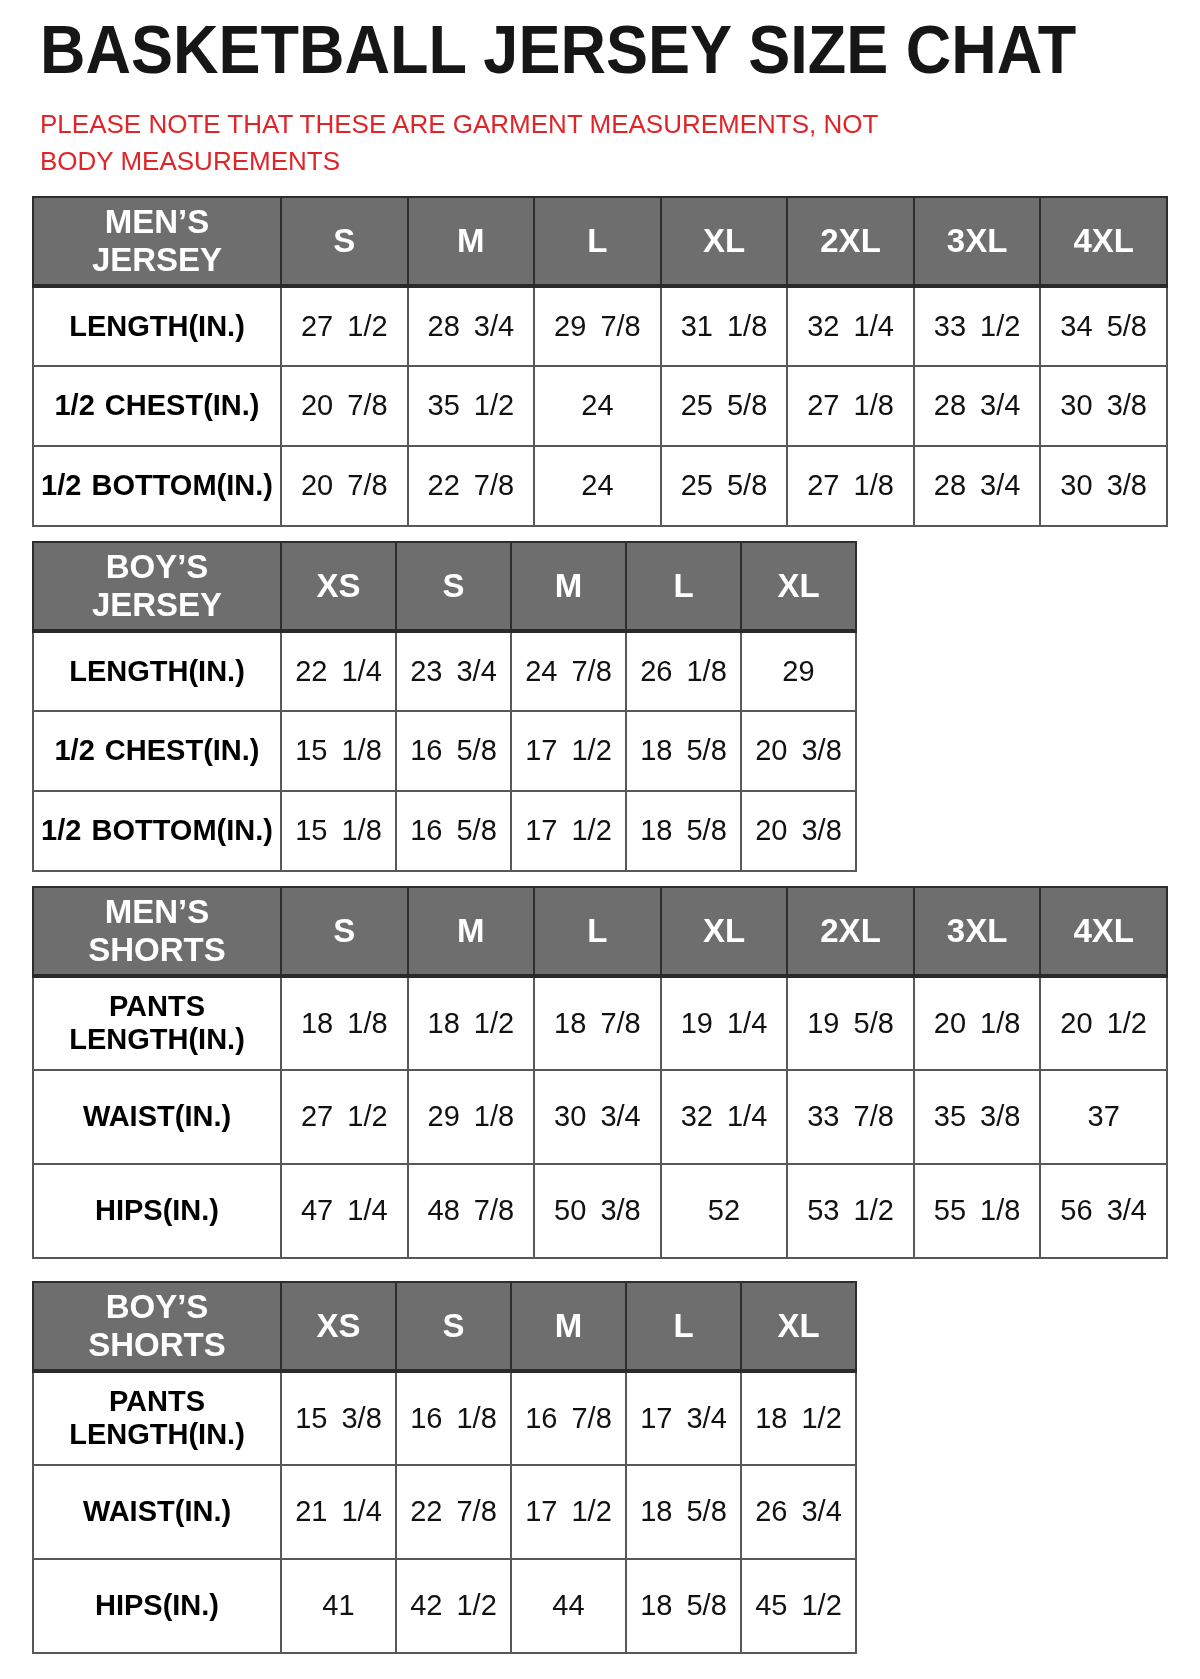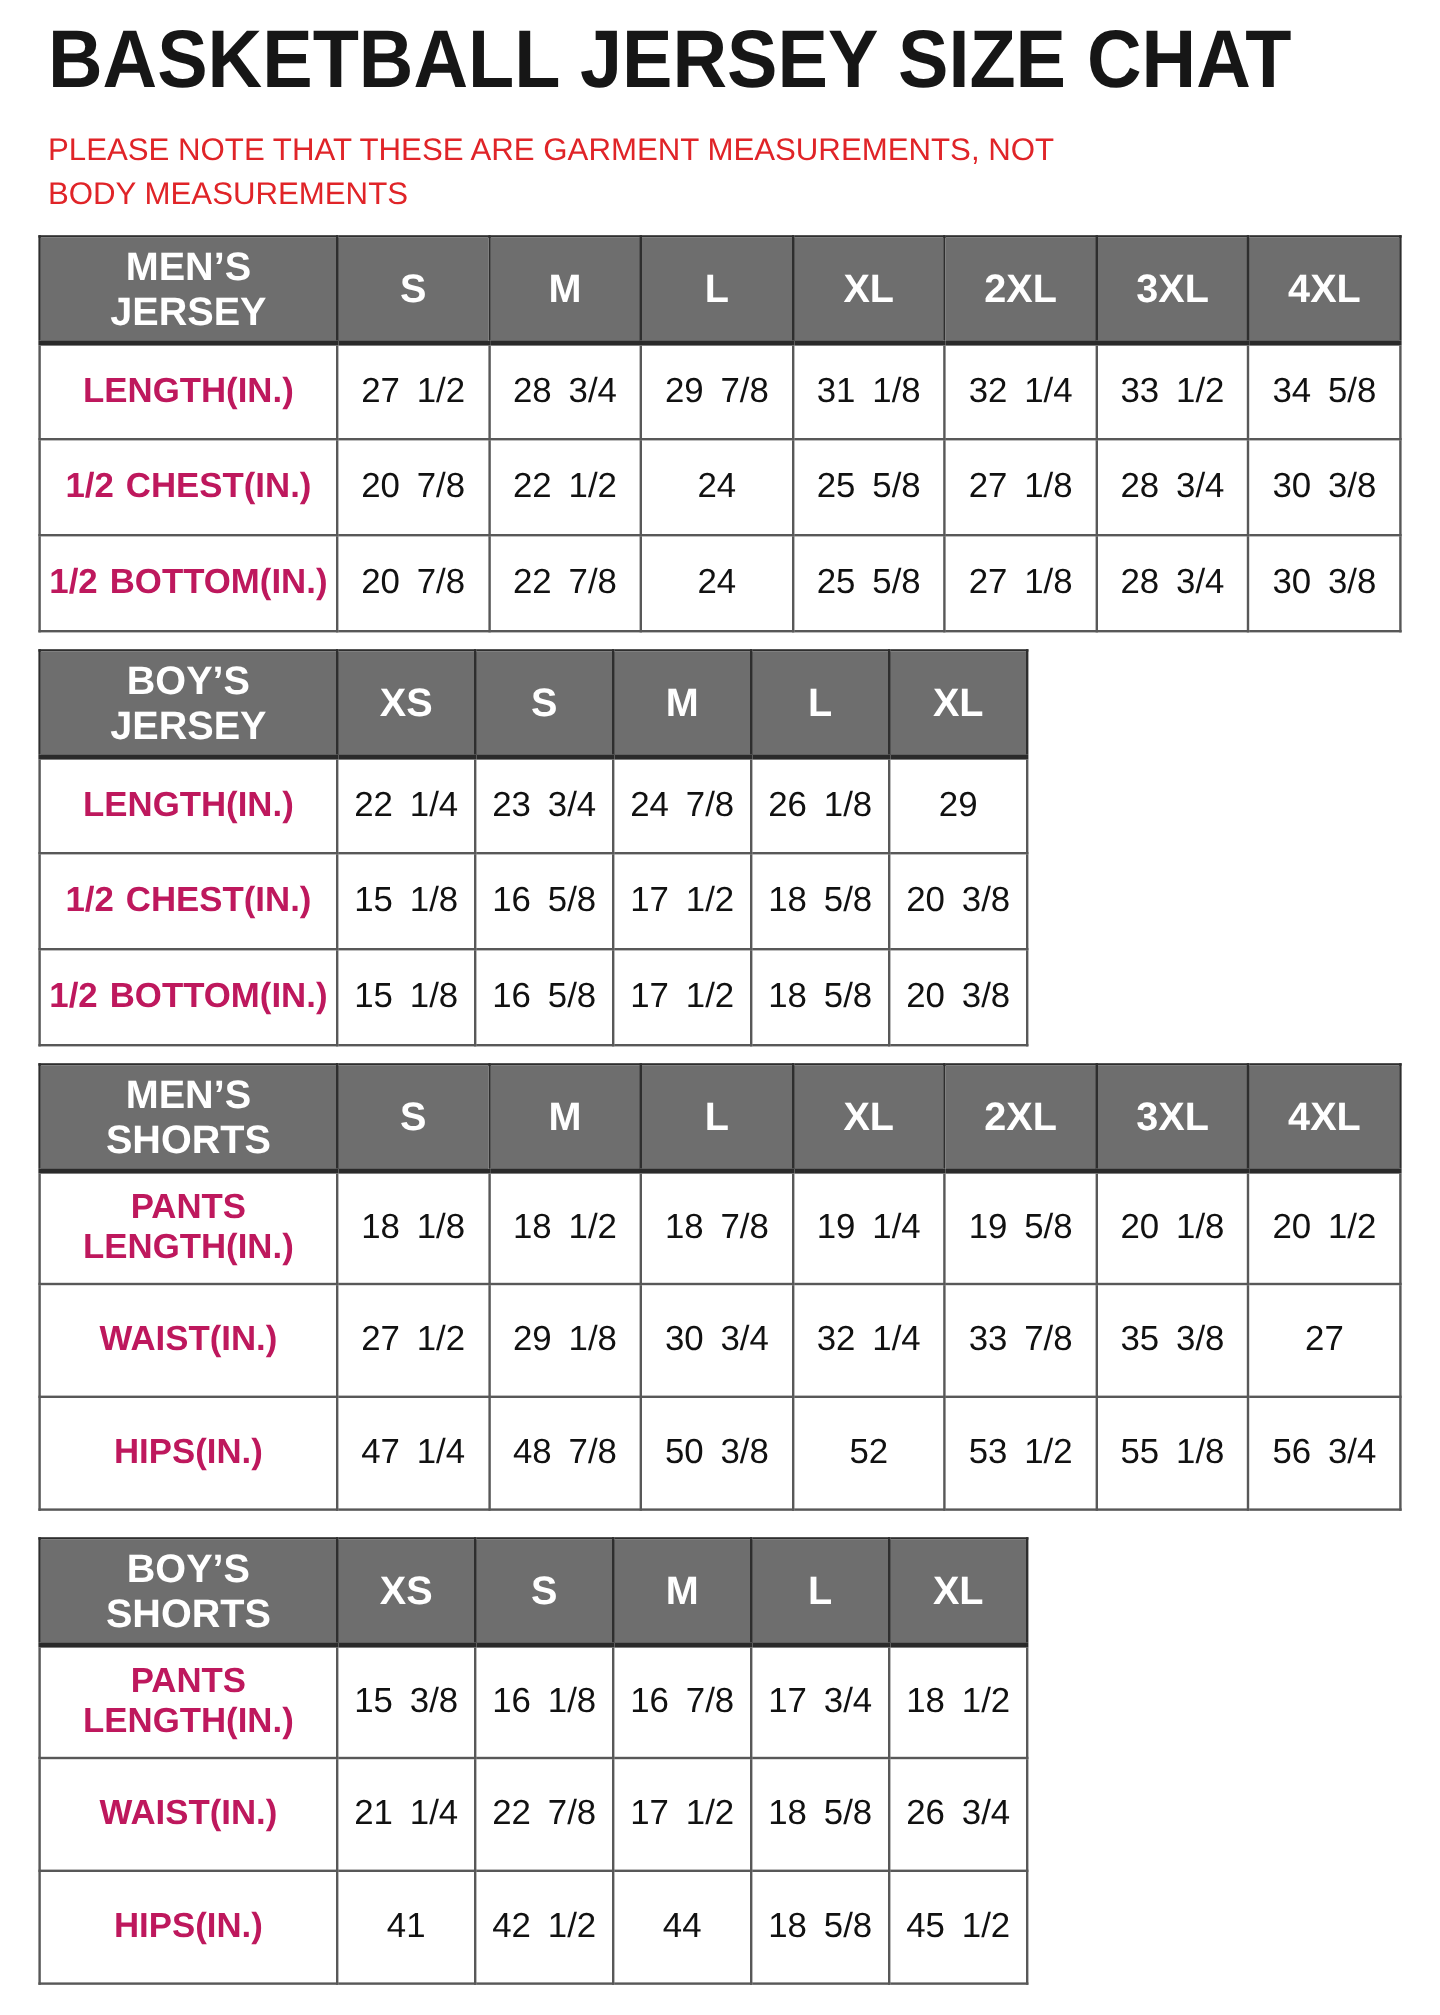--- a/index.html
+++ b/index.html
@@ -67,21 +67,21 @@
     word-spacing: 6px;
     background: #ffffff;
   }
   table.jersey tbody tr { height: 80px; }
   table.shorts tbody tr { height: 94px; }
   td.row-label {
     font-weight: bold;
     font-size: 29px;
     word-spacing: 2px;
     line-height: 1.15;
-    color: #be185d;
+    color: #000000;
   }
   .footer-note {
     margin: 24px 0 0 40px;
     font-size: 26px;
     font-weight: bold;
     color: #e02428;
     white-space: nowrap;
   }
 </style>
 </head>
@@ -123,21 +123,21 @@
           <td>28 3/4</td>
           <td>29 7/8</td>
           <td>31 1/8</td>
           <td>32 1/4</td>
           <td>33 1/2</td>
           <td>34 5/8</td>
         </tr>
         <tr>
           <td class="row-label">1/2 CHEST(IN.)</td>
           <td>20 7/8</td>
-          <td>22 1/2</td>
+          <td>35 1/2</td>
           <td>24</td>
           <td>25 5/8</td>
           <td>27 1/8</td>
           <td>28 3/4</td>
           <td>30 3/8</td>
         </tr>
         <tr>
           <td class="row-label">1/2 BOTTOM(IN.)</td>
           <td>20 7/8</td>
           <td>22 7/8</td>
@@ -232,21 +232,21 @@
           <td>20 1/2</td>
         </tr>
         <tr>
           <td class="row-label">WAIST(IN.)</td>
           <td>27 1/2</td>
           <td>29 1/8</td>
           <td>30 3/4</td>
           <td>32 1/4</td>
           <td>33 7/8</td>
           <td>35 3/8</td>
-          <td>27</td>
+          <td>37</td>
         </tr>
         <tr>
           <td class="row-label">HIPS(IN.)</td>
           <td>47 1/4</td>
           <td>48 7/8</td>
           <td>50 3/8</td>
           <td>52</td>
           <td>53 1/2</td>
           <td>55 1/8</td>
           <td>56 3/4</td>

